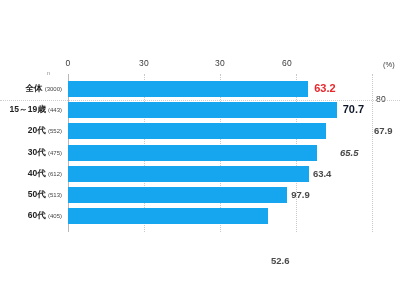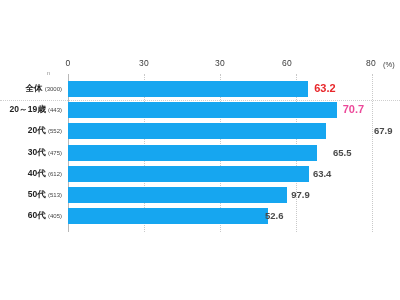--- a/index.html
+++ b/index.html
@@ -134,21 +134,21 @@
 </head>
 <body>
 
 <div id="chart-root">
 
   <div class="axis-ticks">
     <span class="tick-label" style="left:68px;">0</span>
     <span class="tick-label" style="left:144px;">30</span>
     <span class="tick-label" style="left:220px;">30</span>
     <span class="tick-label" style="left:287px;">60</span>
-    <span class="tick-label pct" style="left:366px;">80</span>
+    <span class="tick-label pct" style="left:376px;margin-top:36px;">80</span>
     <span class="unit" style="position:absolute;left:383px;top:1.5px;">(%)</span>
   </div>
 
   <div class="gridlines">
     <div class="gridline zero" style="left:0px;"></div>
     <div class="gridline" style="left:76px;"></div>
     <div class="gridline" style="left:152px;"></div>
     <div class="gridline" style="left:228px;"></div>
     <div class="gridline" style="left:304px;"></div>
   </div>
@@ -156,44 +156,44 @@
   <div class="n-header">n</div>
 
   <div id="rows-container">
       <div class="row" style="top: 80px;">
         <div class="row-label"><span>全体</span><span class="row-n">(3000)</span></div>
         <div class="bar" style="width: 240.16px; background: rgb(22, 166, 240);"></div>
         <div class="bar-value highlight" style="left: 314.16px; color: rgb(232, 38, 42);">63.2</div>
       </div>
       <div class="row-sep" style="top: 99.5px;"></div>
       <div class="row" style="top: 101.2px;">
-        <div class="row-label"><span>20～19歳</span><span class="row-n">(443)</span></div>
+        <div class="row-label"><span>15～19歳</span><span class="row-n">(443)</span></div>
         <div class="bar" style="width: 268.66px; background: rgb(22, 166, 240);"></div>
-        <div class="bar-value highlight" style="left: 342.66px; color: #ec4899;">70.7</div>
+        <div class="bar-value highlight" style="left: 342.66px; color: #0f172a;">70.7</div>
       </div>
       <div class="row" style="top: 122.4px;">
         <div class="row-label"><span>20代</span><span class="row-n">(552)</span></div>
         <div class="bar" style="width: 258.02px; background: rgb(22, 166, 240);"></div>
         <div class="bar-value" style="left: 330.02px; margin-left: 44px;">67.9</div>
       </div>
       <div class="row" style="top: 143.6px;">
         <div class="row-label"><span>30代</span><span class="row-n">(475)</span></div>
         <div class="bar" style="width: 248.9px; background: rgb(22, 166, 240);"></div>
-        <div class="bar-value" style="left: 333px;">65.5</div>
+        <div class="bar-value" style="left: 340px; font-style: italic;">65.5</div>
       </div>
       <div class="row" style="top: 164.8px;">
         <div class="row-label"><span>40代</span><span class="row-n">(612)</span></div>
         <div class="bar" style="width: 240.92px; background: rgb(22, 166, 240);"></div>
         <div class="bar-value" style="left: 312.92px;">63.4</div>
       </div>
       <div class="row" style="top: 186px;">
         <div class="row-label"><span>50代</span><span class="row-n">(513)</span></div>
         <div class="bar" style="width: 219.26px; background: rgb(22, 166, 240);"></div>
         <div class="bar-value" style="left: 291.26px;">97.9</div>
       </div>
       <div class="row" style="top: 207.2px;">
         <div class="row-label"><span>60代</span><span class="row-n">(405)</span></div>
         <div class="bar" style="width: 199.88px; background: rgb(22, 166, 240);"></div>
-        <div class="bar-value" style="left: 265px;">52.6</div>
+        <div class="bar-value" style="left: 271px; margin-top: 45px;">52.6</div>
       </div>
     </div>
 
 </div>
 
 </body></html>

